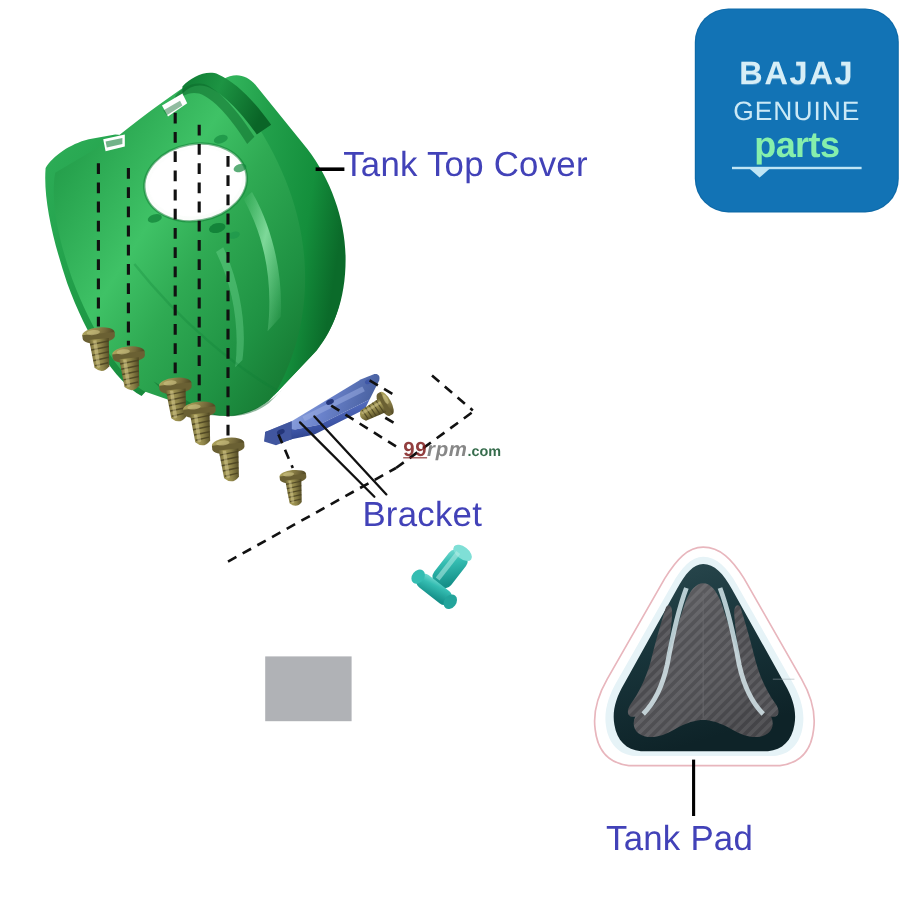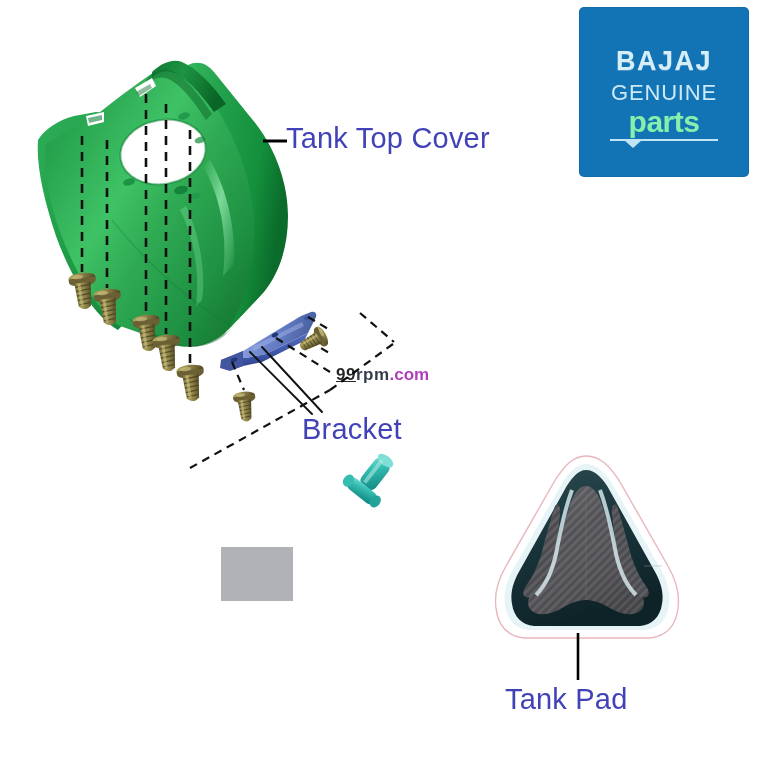--- a/index.html
+++ b/index.html
@@ -63,42 +63,42 @@
     position: absolute;
     left: 336px;
     top: 365px;
     font-family: "Liberation Sans", sans-serif;
     font-size: 17px;
     font-weight: 700;
     letter-spacing: 0.5px;
     opacity: 0.85;
     user-select: none;
   }
-  #watermark .wm-99 { color: #000000; text-decoration: underline; }
-  #watermark .wm-rpm { color: #0f172a; }
-  #watermark .wm-com { color: #a21caf; font-size: 17px; letter-spacing: 0; }
+  #watermark .wm-99 { color: #7f1d1d; text-decoration: underline; }
+  #watermark .wm-rpm { color: #737373; font-style: italic; }
+  #watermark .wm-com { color: #14532d; font-size: 12px; letter-spacing: 0; }
 
   
   #gray-placeholder {
     position: absolute;
     left: 221px;
     top: 547px;
     width: 72px;
     height: 54px;
     background: #b0b2b6;
   }
 
   
   #bajaj-logo {
     position: absolute;
     left: 580px;
     top: 8px;
     width: 168px;
     height: 168px;
-    border-radius: 4px;
+    border-radius: 27px;
     background: #1273b5;
     box-shadow: 0 0 0 1px #0e6aa8;
     overflow: hidden;
   }
   #bajaj-logo .logo-inner {
     position: absolute;
     inset: 0;
     display: flex;
     flex-direction: column;
     align-items: center;

